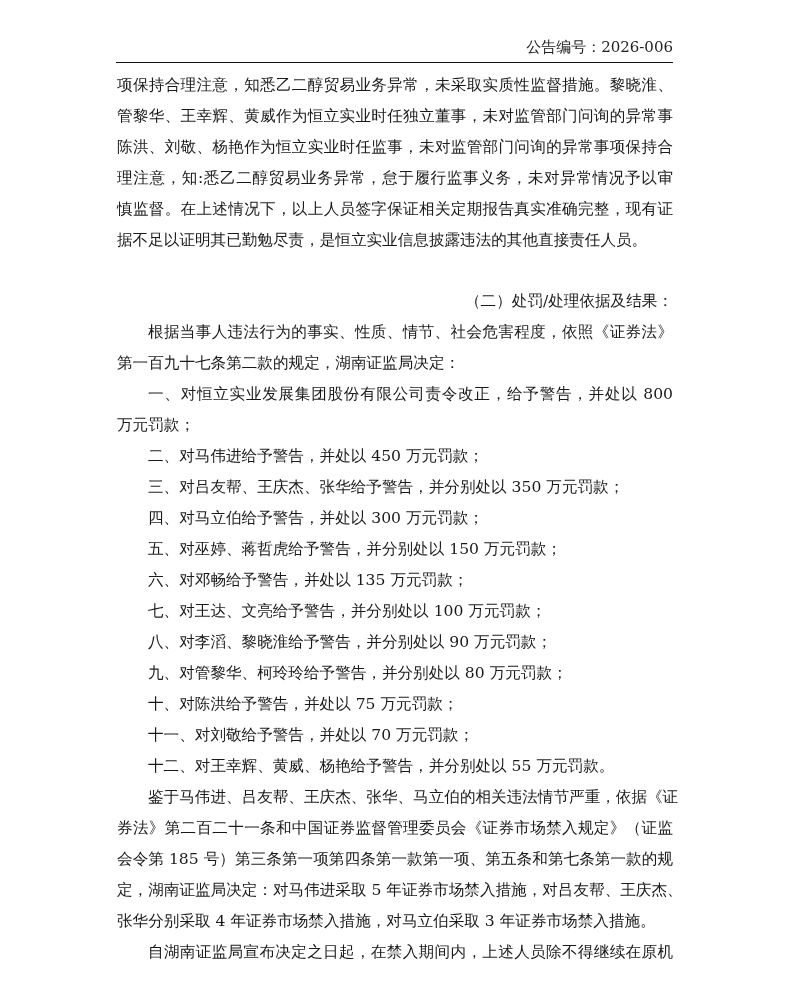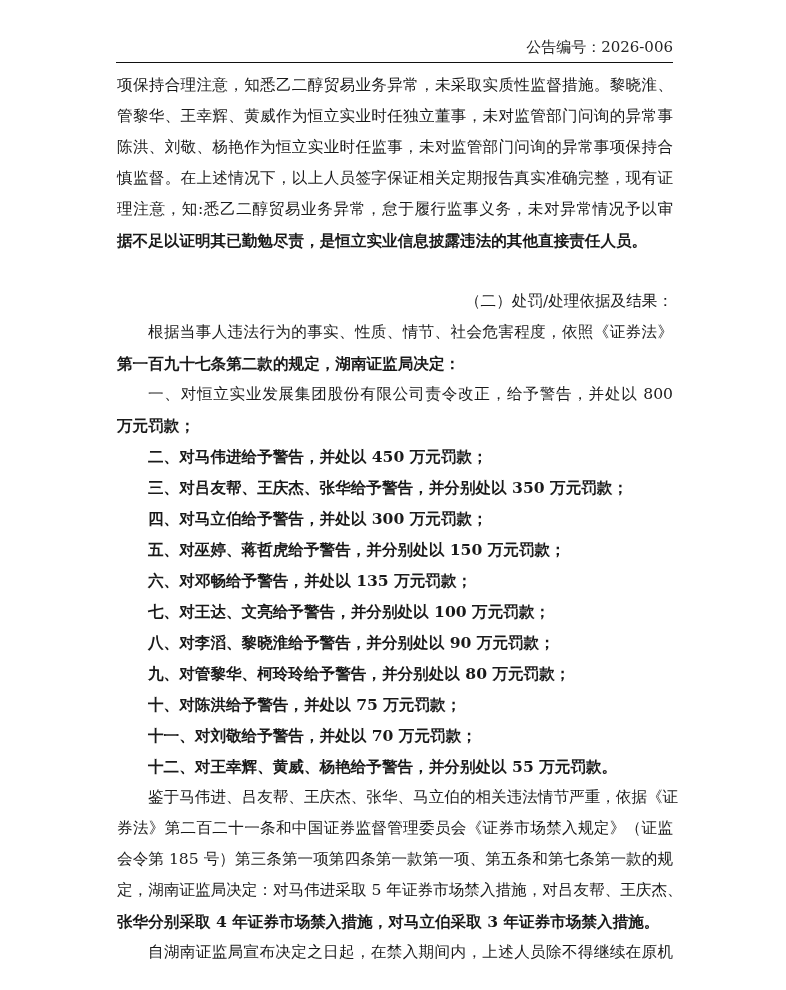--- a/index.html
+++ b/index.html
@@ -4,39 +4,39 @@
 <style>
   html, body { margin: 0; padding: 0; background: #ffffff; }
   body { width: 786px; height: 990px; overflow: hidden; position: relative;
          font-family: "DejaVu Serif", "Liberation Serif", serif; color: #1a1a1a; }
   .header { position: absolute; left: 116px; top: 38px; width: 557px; height: 24px;
             border-bottom: 1.5px solid #111; }
   .header-num { position: absolute; right: 0; top: 0; font-size: 15px; color: #222; }
   .body { position: absolute; left: 117px; top: 70px; width: 556px; font-size: 15.6px; }
   .line { height: 31px; line-height: 31px; white-space: nowrap; text-align: justify;
           text-align-last: justify; }
-  .line.last { text-align-last: left; font-weight: bold; }
+  .line.last { text-align-last: left; }
   .indent { padding-left: 31px; }
   .gap { height: 30px; }
   .heading { height: 31px; line-height: 31px; white-space: nowrap; margin-left: -6px; text-align: right; }
 </style>
 </head>
 <body>
 
 <div class="header">
   <span class="header-num">公告编号：2026-006</span>
 </div>
 
 <div class="body">
   <div>
     <div class="line">项保持合理注意，知悉乙二醇贸易业务异常，未采取实质性监督措施。黎晓淮、</div>
     <div class="line">管黎华、王幸辉、黄威作为恒立实业时任独立董事，未对监管部门问询的异常事</div>
     <div class="line">陈洪、刘敬、杨艳作为恒立实业时任监事，未对监管部门问询的异常事项保持合</div>
+    <div class="line">理注意，知:悉乙二醇贸易业务异常，怠于履行监事义务，未对异常情况予以审</div>
     <div class="line">慎监督。在上述情况下，以上人员签字保证相关定期报告真实准确完整，现有证</div>
-    <div class="line">理注意，知:悉乙二醇贸易业务异常，怠于履行监事义务，未对异常情况予以审</div>
     <div class="line last">据不足以证明其已勤勉尽责，是恒立实业信息披露违法的其他直接责任人员。</div>
   </div>
 
   <div class="gap"></div>
 
   <div class="heading">（二）处罚/处理依据及结果：</div>
 
   <div>
     <div class="line indent">根据当事人违法行为的事实、性质、情节、社会危害程度，依照《证券法》</div>
     <div class="line last">第一百九十七条第二款的规定，湖南证监局决定：</div>

